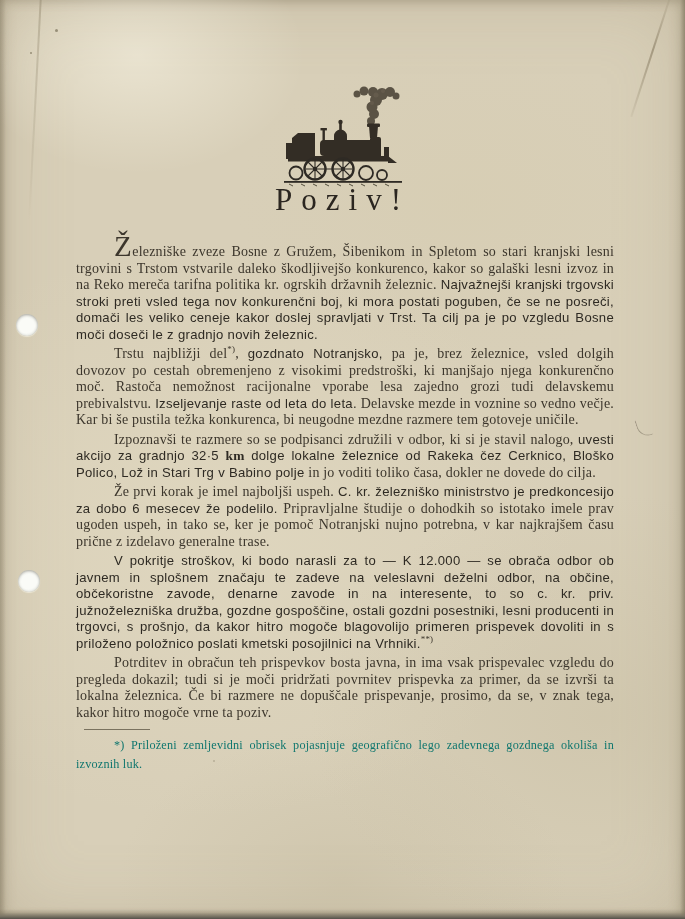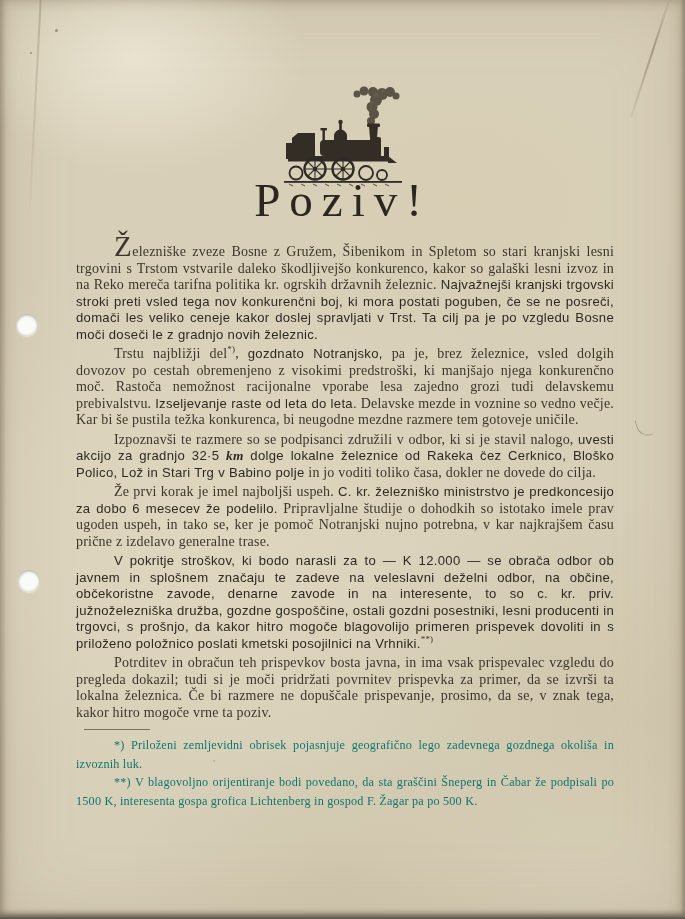--- a/index.html
+++ b/index.html
@@ -64,35 +64,35 @@
     background:linear-gradient(to left, rgba(98,90,68,.40), rgba(98,90,68,0));
   }
   .edge-left{
     left:0;top:0;width:6px;height:919px;
     background:linear-gradient(to right, rgba(118,108,85,.35), rgba(118,108,85,0));
   }
   .loco{position:absolute;z-index:2;left:284px;top:85px;margin:0;}
   .title{
     position:absolute;z-index:2;left:0;top:175px;width:685px;margin:0;
     text-align:center;font-family:"Liberation Serif", serif;font-weight:400;
-    font-size:47px;line-height:50px;letter-spacing:9px;color:#2b2620;
+    font-size:31px;line-height:50px;letter-spacing:9px;color:#2b2620;
   }
   .textblock{
     position:absolute;z-index:2;left:76px;top:238px;width:538px;
     font-family:"Liberation Serif", serif;font-size:14px;line-height:16.5px;
     color:#3c362c;text-align:justify;letter-spacing:0.2px;
   }
   .para{margin:0 0 3px 0;text-indent:38px;}
   .sg-regular{}
   .sg-bold{
     font-family:"Liberation Sans", sans-serif;font-weight:400;
     font-size:13.1px;letter-spacing:0.3px;color:#2e2a23;
   }
   .sg-bold-italic{
-    font-family:"Liberation Serif", serif;font-style:italic;font-weight:600;
+    font-family:"Liberation Serif", serif;font-weight:600;
     font-size:13.4px;color:#2e2a23;
   }
   sup{line-height:0;}
   .sg-sup{font-size:9px;}
   .sg-initial{
     font-family:"Liberation Serif", serif;font-size:29px;line-height:16.5px;letter-spacing:0.5px;
   }
   .fn-rule{border:0;border-top:1px solid rgba(90,82,64,.75);width:66px;margin:8px 0 6px 8px;}
   .footnote{
     margin:0;font-size:12.2px;line-height:18.5px;text-indent:38px;
@@ -199,19 +199,18 @@
 
   <main class="textblock">
     <p class="para"><span class="sg-initial">Ž</span><span class="sg-regular">elezniške zveze Bosne z Gružem, Šibenikom in Spletom so stari kranjski lesni trgovini s Trstom vstvarile daleko škodljivejšo konkurenco, kakor so galaški lesni izvoz in na Reko mereča tarifna politika kr. ogrskih državnih železnic. </span><span class="sg-bold">Najvažnejši kranjski trgovski stroki preti vsled tega nov konkurenčni boj, ki mora postati poguben, če se ne posreči, domači les veliko ceneje kakor doslej spravljati v Trst. Ta cilj pa je po vzgledu Bosne moči doseči le z gradnjo novih železnic.</span></p>
     <p class="para"><span class="sg-regular">Trstu najbližji del</span><sup class="sg-sup">*)</sup><span class="sg-regular">, </span><span class="sg-bold">gozdnato Notranjsko,</span><span class="sg-regular"> pa je, brez železnice, vsled dolgih dovozov po cestah obremenjeno z visokimi predstroški, ki manjšajo njega konkurenčno moč. Rastoča nemožnost racijonalne vporabe lesa zajedno grozi tudi delavskemu prebivalstvu. </span><span class="sg-bold">Izseljevanje raste od leta do leta.</span><span class="sg-regular"> Delavske mezde in voznine so vedno večje. Kar bi še pustila težka konkurenca, bi neugodne mezdne razmere tem gotoveje uničile.</span></p>
     <p class="para"><span class="sg-regular">Izpoznavši te razmere so se podpisanci združili v odbor, ki si je stavil nalogo, </span><span class="sg-bold">uvesti akcijo za gradnjo 32·5 </span><span class="sg-bold-italic">km</span><span class="sg-bold"> dolge lokalne železnice od Rakeka čez Cerknico, Bloško Polico, Lož in Stari Trg v Babino polje</span><span class="sg-regular"> in jo voditi toliko časa, dokler ne dovede do cilja.</span></p>
     <p class="para"><span class="sg-regular">Že prvi korak je imel najboljši uspeh. </span><span class="sg-bold">C. kr. železniško ministrstvo je predkoncesijo za dobo 6 mesecev že podelilo.</span><span class="sg-regular"> Pripravljalne študije o dohodkih so istotako imele prav ugoden uspeh, in tako se, ker je pomoč Notranjski nujno potrebna, v kar najkrajšem času prične z izdelavo generalne trase.</span></p>
     <p class="para"><span class="sg-bold">V pokritje stroškov, ki bodo narasli za to — K 12.000 — se obrača odbor ob javnem in splošnem značaju te zadeve na veleslavni deželni odbor, na občine, občekoristne zavode, denarne zavode in na interesente, to so c. kr. priv. južnoželezniška družba, gozdne gospoščine, ostali gozdni posestniki, lesni producenti in trgovci, s prošnjo, da kakor hitro mogoče blagovolijo primeren prispevek dovoliti in s priloženo položnico poslati kmetski posojilnici na Vrhniki.</span><sup class="sg-sup">**)</sup></p>
     <p class="para"><span class="sg-regular">Potrditev in obračun teh prispevkov bosta javna, in ima vsak prispevalec vzgledu do pregleda dokazil; tudi si je moči pridržati povrnitev prispevka za primer, da se izvrši ta lokalna železnica. Če bi razmere ne dopuščale prispevanje, prosimo, da se, v znak tega, kakor hitro mogoče vrne ta poziv.</span></p>
     <hr class="fn-rule">
     <p class="footnote"><span class="sg-regular">*) Priloženi zemljevidni obrisek pojasnjuje geografično lego zadevnega gozdnega okoliša in izvoznih luk.</span></p>
-    <p class="footnote"><span class="sg-regular">**) V blagovoljno orijentiranje bodi povedano, da sta graščini Šneperg in Čabar že podpisali po 1500 K, interesenta gospa grofica Lichtenberg in gospod F. Žagar pa po 500 K.</span></p>
   </main>
 
   <div class="edge edge-left"></div>
   <div class="edge edge-right"></div>
   <div class="edge edge-bottom"></div>
 </div>
 
 </body></html>

